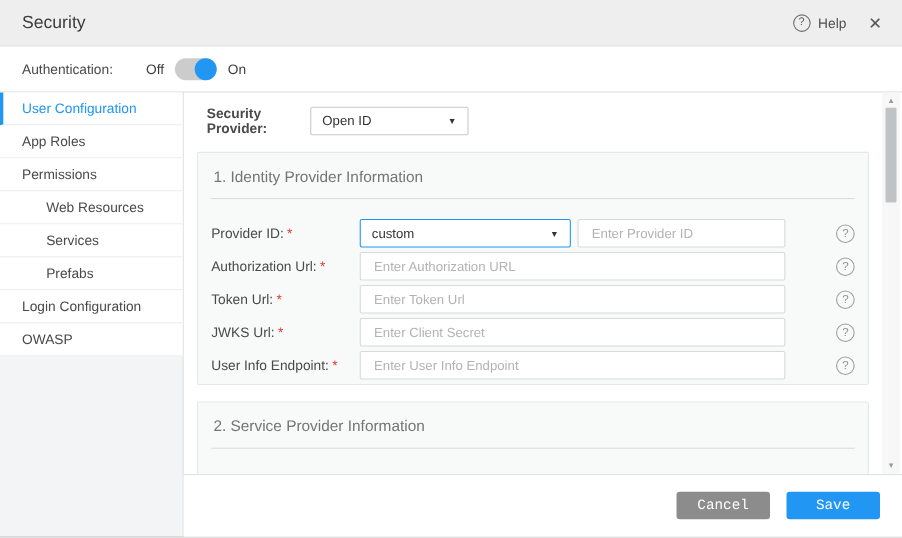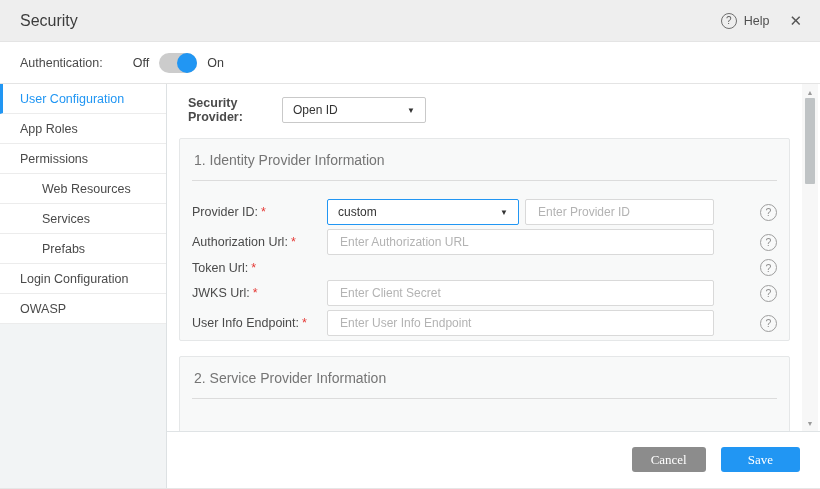--- a/index.html
+++ b/index.html
@@ -88,21 +88,21 @@
   }
 
   
   .footer {
     position:absolute; left:0; right:0; bottom:0; height:57px; background:#fff;
     border-top:1px solid #dfe3e5; display:flex; justify-content:flex-end;
     padding:15px 20px 0 0;
   }
   .btn {
     height:25px; border:none; border-radius:3px; color:#fff; font-size:13px;
-    font-family:Liberation Serif, serif; cursor:pointer;
+    font-family:Liberation Mono, monospace; cursor:pointer;
   }
   .btn-cancel { background:#8c8c8c; padding:0 19px; margin-right:15px; }
   .btn-save { background:#2196f3; padding:0 27px; }
 
   
   .scrollbar { position:absolute; top:0; right:2px; bottom:57px; width:16px; background:#f7f7f7; }
   .sb-arrow {
     position:absolute; left:0; width:16px; height:12px;
     display:flex; align-items:center; justify-content:center;
     font-size:7px; color:#9a9a9a; cursor:pointer;
@@ -179,20 +179,23 @@
             <span class="f-control">
               <input class="f-input" type="text" placeholder="Enter Authorization URL" style="">
             </span>
             <span class="f-help">
                 <span class="help-circle">?</span>
               </span>
           </div>
 
           <div class="field-row">
             <span class="f-label"><span>Token Url:</span><span class="req">*</span></span>
+            <span class="f-control">
+              <input class="f-input" type="text" placeholder="Enter Token Url" style="">
+            </span>
             <span class="f-help">
                 <span class="help-circle">?</span>
               </span>
           </div>
 
           <div class="field-row">
             <span class="f-label"><span>JWKS Url:</span><span class="req">*</span></span>
             <span class="f-control">
               <input class="f-input" type="text" placeholder="Enter Client Secret" style="">
             </span>

